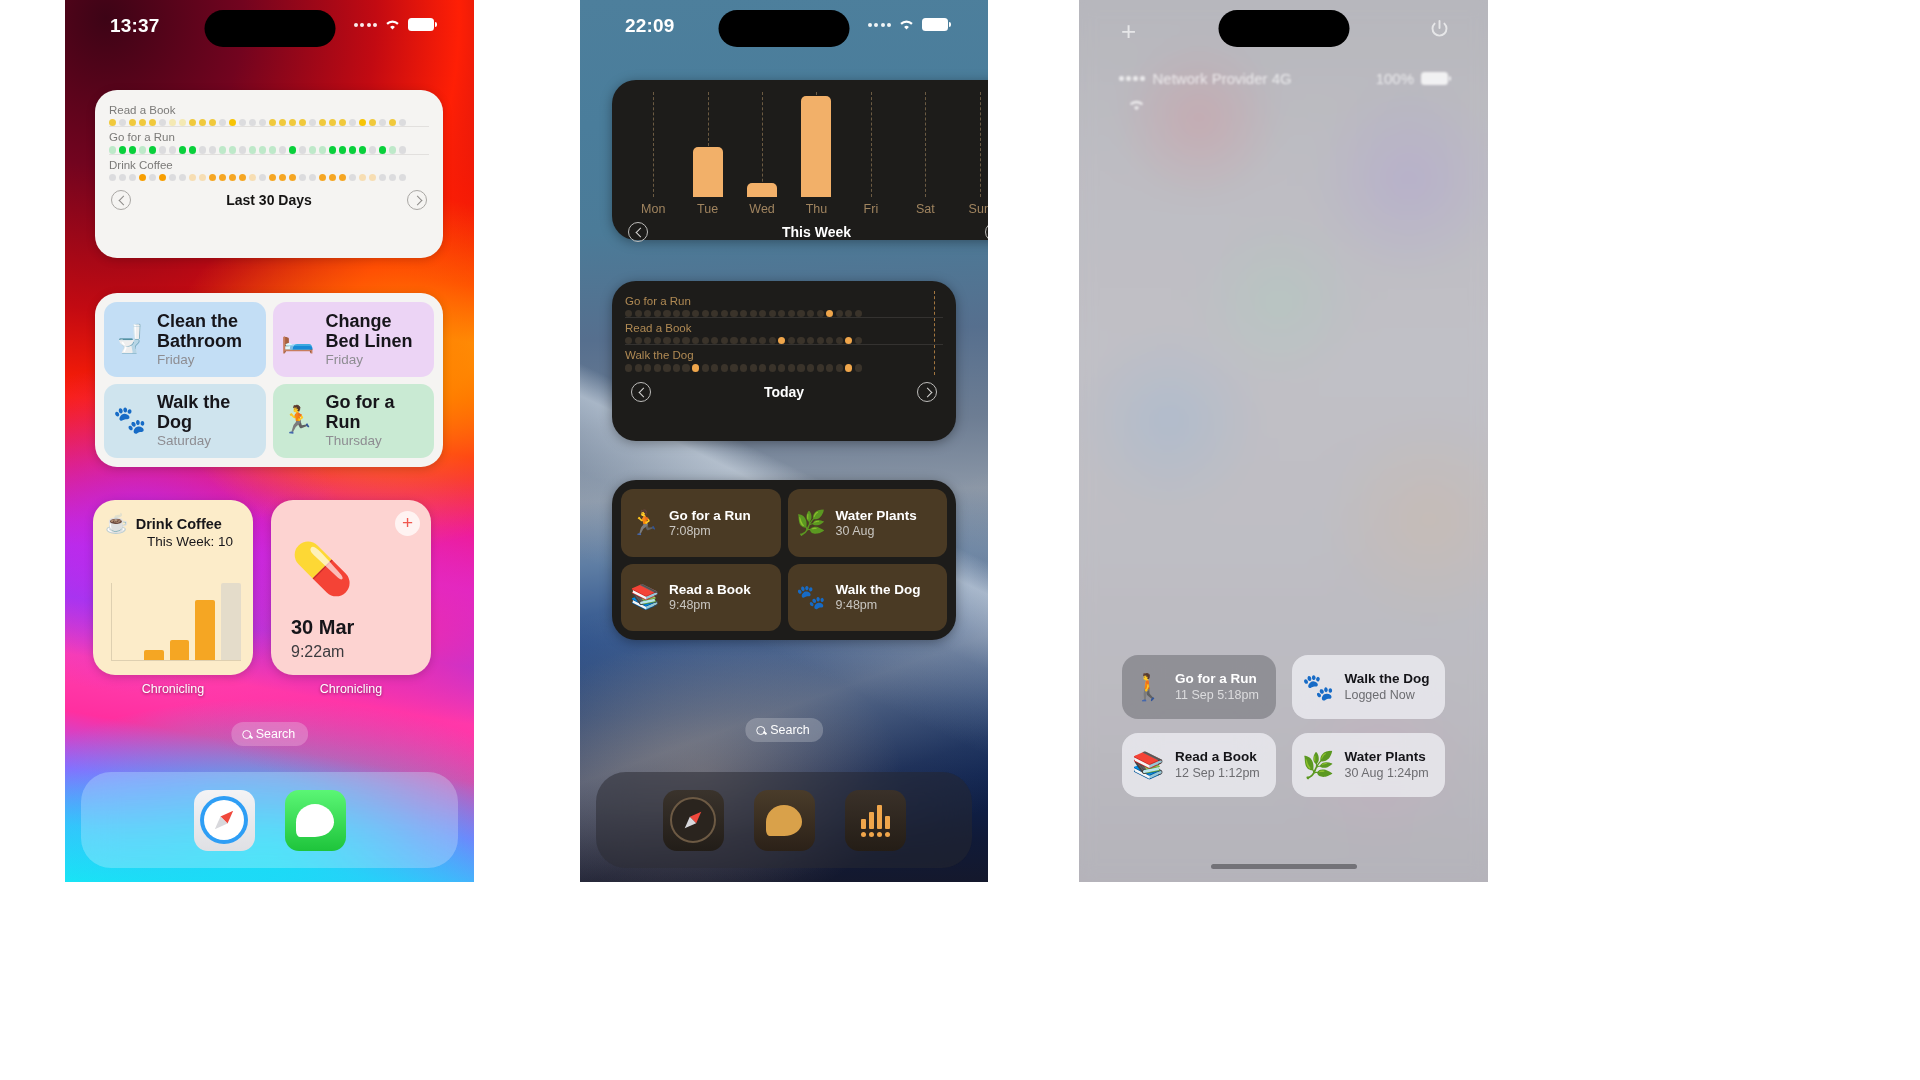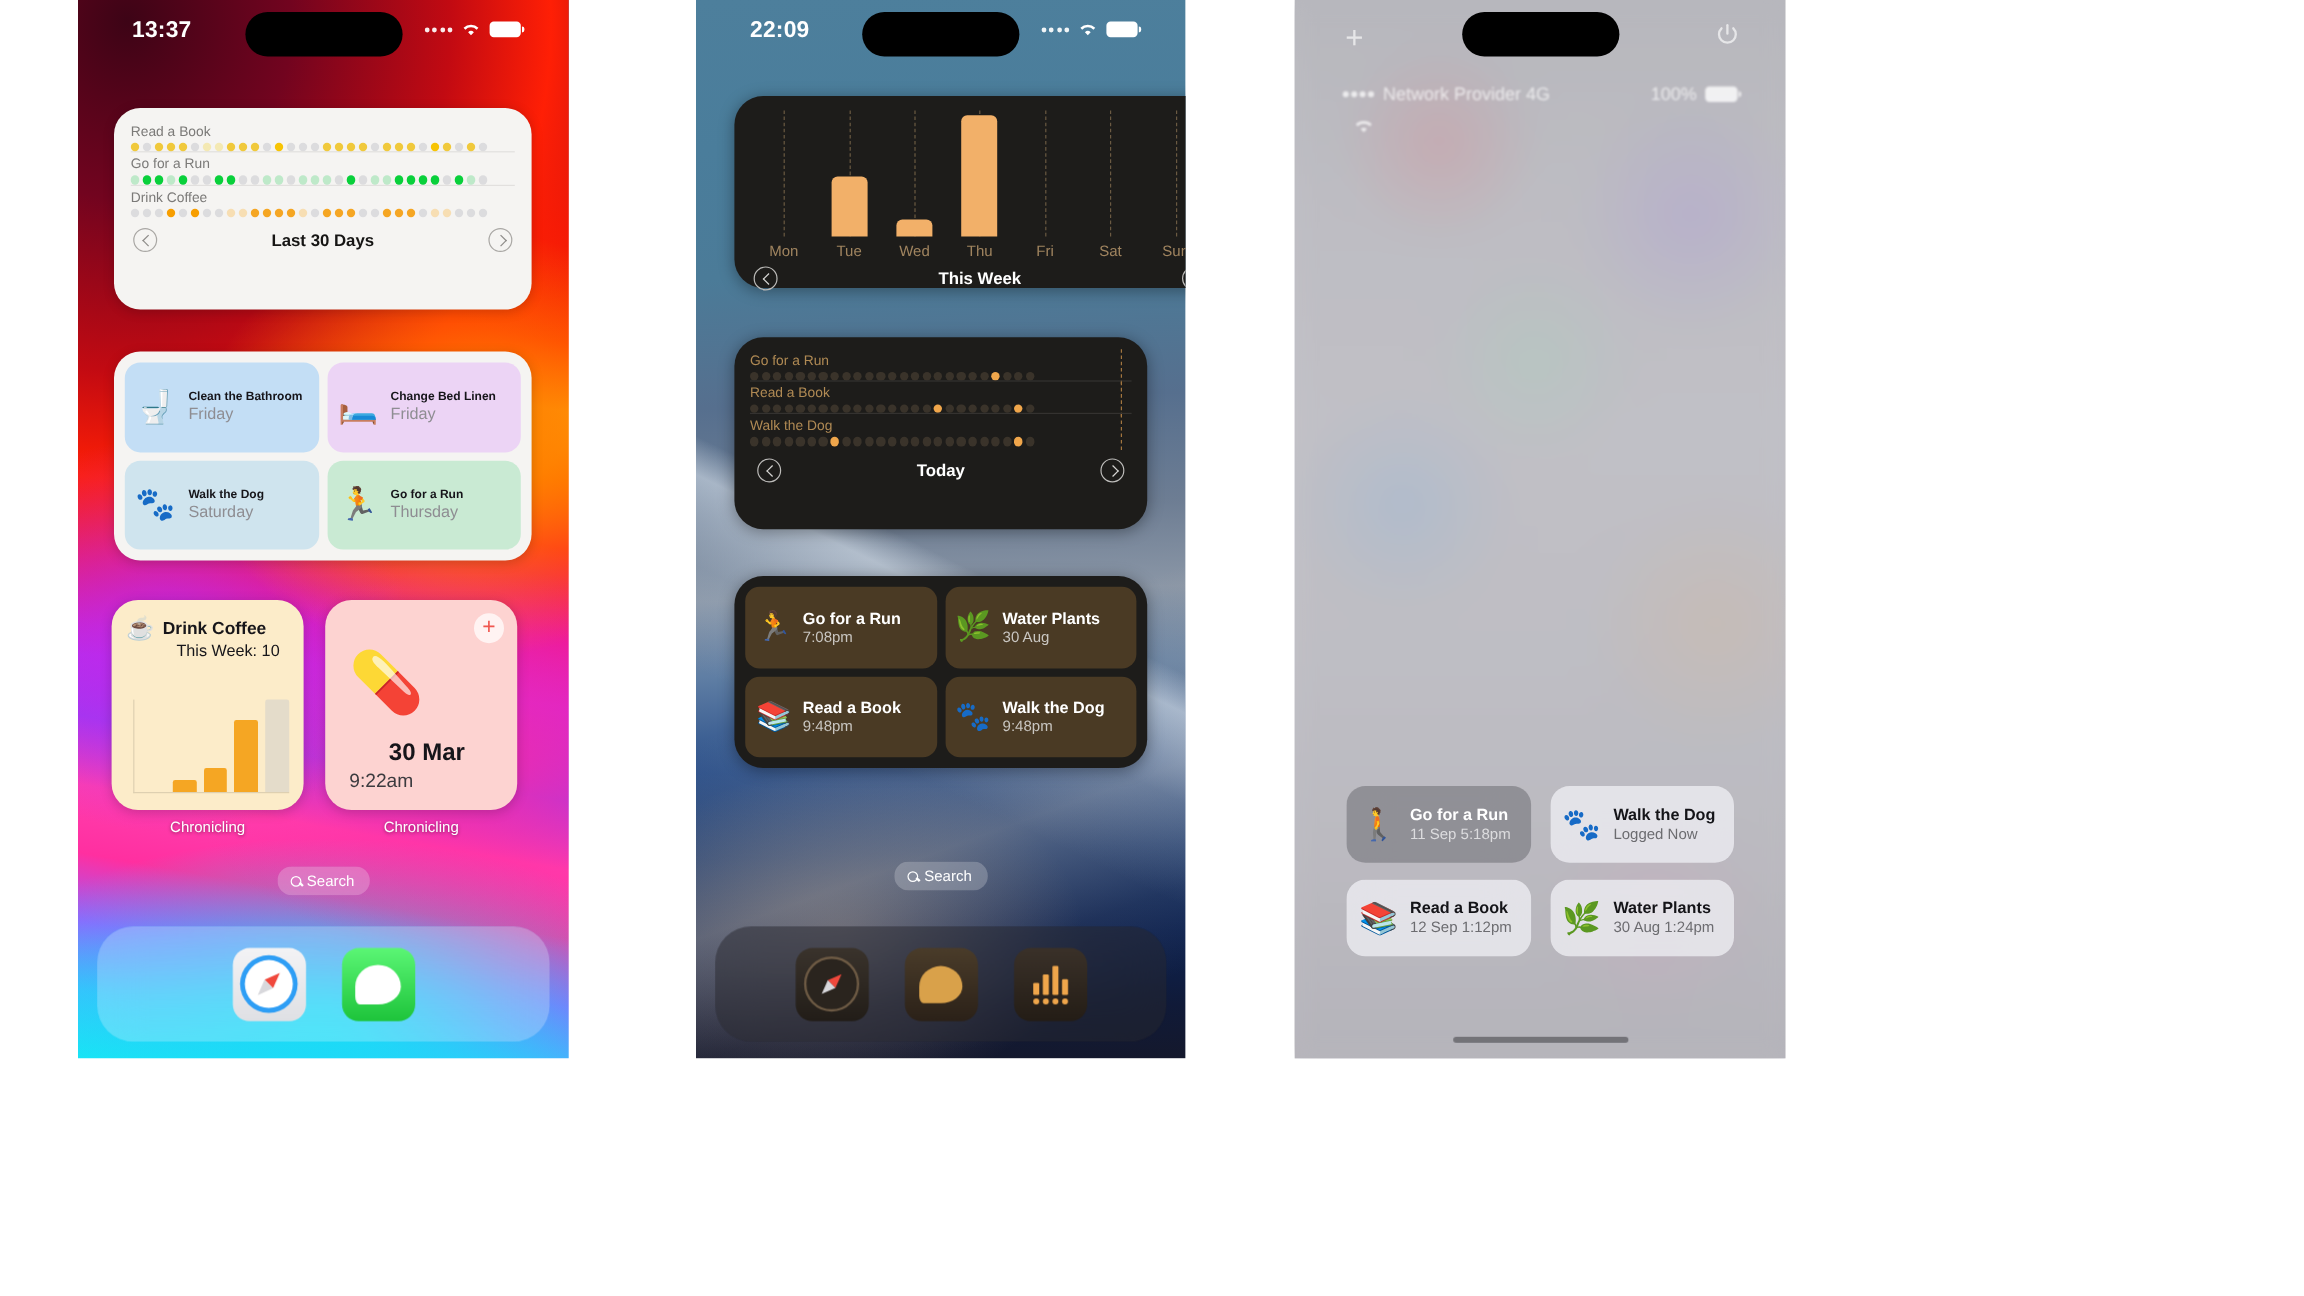--- a/index.html
+++ b/index.html
@@ -100,38 +100,38 @@
   .circ-btn { width:20px; height:20px; border-radius:50%; border:1.4px solid #a9a7a4; position:relative; flex:0 0 auto; }
   .circ-btn::before{ content:""; position:absolute; width:6px; height:6px; border-left:1.5px solid #8d8b88; border-bottom:1.5px solid #8d8b88; top:6px; left:7.5px; transform:rotate(45deg); }
   .circ-btn.next::before{ transform:rotate(-135deg); left:5.5px; }
 
   
   .task-widget { position:absolute; left:30px; top:293px; width:348px; height:174px; padding:9px; }
   .task-grid { display:grid; grid-template-columns:1fr 1fr; grid-template-rows:1fr 1fr; gap:7px; height:100%; }
   .task-cell { border-radius:13px; display:flex; align-items:center; gap:9px; padding:6px 8px; }
   .tc-icon { width:36px; flex:0 0 36px; display:flex; align-items:center; justify-content:center; font-size:27px; line-height:1; }
   .tc-txt { min-width:0; }
-  .tc-name { font-size:10px; font-weight:700; color:#16151a; line-height:1.12; }
+  .tc-name { font-size:18px; font-weight:700; color:#16151a; line-height:1.12; }
   .tc-when { font-size:13.5px; color:#8e8d92; line-height:1.2; margin-top:1px; }
 
   
   .sm-row { position:absolute; left:28px; top:500px; width:352px; height:180px; display:flex; gap:18px; }
   .sm-w { width:160px; height:175px; border-radius:22px; position:relative; box-shadow:0 2px 10px rgba(0,0,0,.18); }
   .coffee-w { background:#fcecc9; padding:12px 12px 10px; }
   .cw-head { display:flex; align-items:center; gap:7px; }
   .cw-emoji { font-size:19px; }
   .cw-t1 { font-size:14.5px; font-weight:700; color:#17161a; }
   .cw-t2 { font-size:13.5px; color:#17161a; margin-left:42px; margin-top:-1px; }
   .cw-chart { position:absolute; left:18px; right:12px; bottom:14px; height:78px; border-left:1.3px solid #ded0b1; border-bottom:1.3px solid #ded0b1; display:flex; align-items:flex-end; gap:6px; padding-left:6px; }
   .cw-chart .bar { flex:1; background:#f5a623; border-radius:2px 2px 0 0; }
   .cw-chart .bar.future { background:#e4dcca; }
   .pill-w { background:#fdd3d1; padding:12px; }
   .pw-plus { position:absolute; right:11px; top:11px; width:25px; height:25px; border-radius:50%; background:rgba(255,255,255,.72); color:#f0574f; font-size:19px; line-height:23px; text-align:center; font-weight:300; }
   .pw-emoji { position:absolute; left:20px; top:44px; font-size:50px; line-height:1; }
-  .pw-date { position:absolute; left:20px; bottom:36px; font-size:20px; font-weight:700; color:#16151a;margin-left:33px; }
+  .pw-date { position:absolute; left:20px; bottom:36px; font-size:20px; font-weight:700; color:#16151a; }
   .pw-time { position:absolute; left:20px; bottom:14px; font-size:16px; color:#3c3b3f; }
 
   
   .searchpill { position:absolute; left:50%; transform:translateX(-50%); padding:5px 13px 5px 11px; border-radius:15px; background:rgba(255,255,255,.22); backdrop-filter:blur(12px); color:#fff; font-size:12.5px; display:flex; align-items:center; gap:5px; }
   .mag { width:9px; height:9px; border:1.5px solid #fff; border-radius:50%; position:relative; display:inline-block; }
   .mag::after{ content:""; position:absolute; width:4px; height:1.5px; background:#fff; right:-3px; bottom:0px; transform:rotate(45deg); }
 
   
   .dock { position:absolute; left:16px; right:16px; bottom:14px; height:96px; border-radius:30px; background:rgba(255,255,255,.24); backdrop-filter:blur(18px); display:flex; align-items:center; justify-content:center; gap:30px; }
   .dock2 { background:rgba(40,40,46,.48); }

